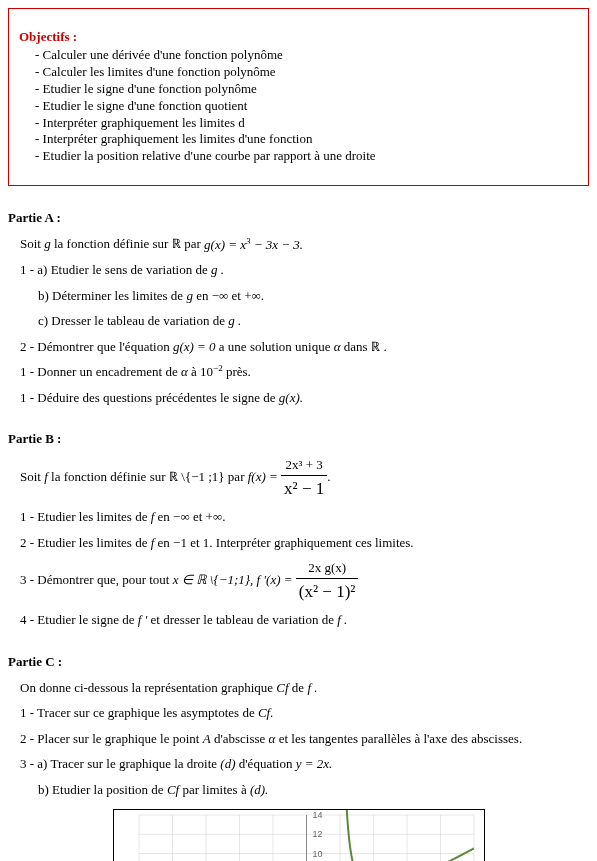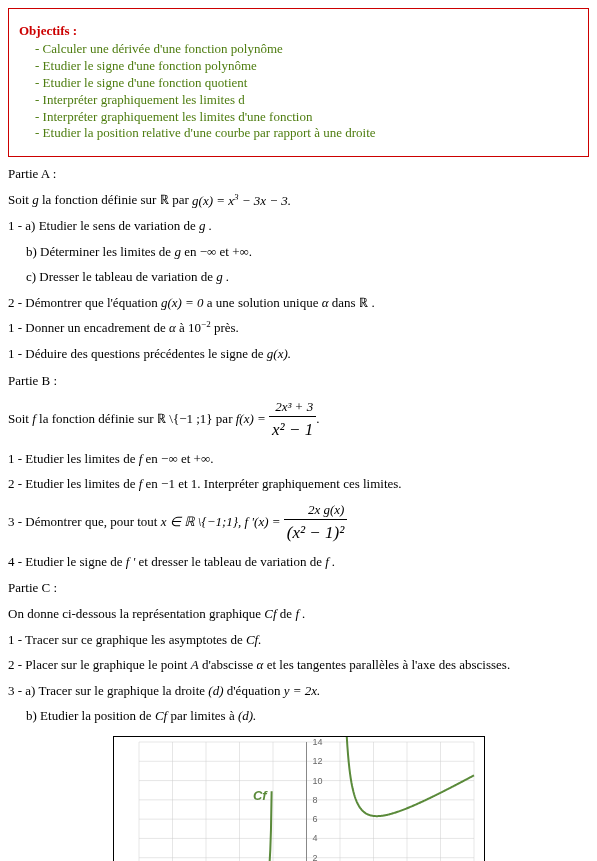--- a/index.html
+++ b/index.html
@@ -1,44 +1,45 @@
 <!DOCTYPE html>
 <html><head>
 <meta charset="utf-8">
 <style>
 body{font-family:Georgia,'Times New Roman',serif;font-size:13px;color:#000;margin:0;padding:8px;background:#fff;width:597px;box-sizing:border-box}
-.objectifs-box{border:1px solid #c00;padding:14px 10px;margin-bottom:4px}
+.objectifs-box{border:1px solid #c00;padding:20px 10px;margin-bottom:4px}
 .objectifs-title{color:#c00;font-weight:bold;margin-bottom:2px}
 .objectifs-list{list-style:none;margin:0;padding:0 0 0 16px}
-.objectifs-list li{color:#4d7c0f;line-height:1.3}
+.objectifs-list li{color:#000000;line-height:1.3}
 .objectifs-list li::before{content:"- "}
-.section-title{font-weight:normal;margin:9px 0 8px 0}
-p{margin:6px 0;line-height:1.5}
+.section-title{font-weight:bold;margin:24px 0 8px 0}
+p{margin:6px 12px;line-height:1.5}
 .indent{padding-left:18px}
 .math{font-style:italic;font-family:'Times New Roman',serif}
-.frac{display:inline-block;vertical-align:middle;text-align:right;font-style:italic}
+.frac{display:inline-block;vertical-align:middle;text-align:center;}
 .frac .num{display:block;border-bottom:1px solid #000;padding:0 3px;font-size:13px}
 .frac .den{display:block;padding:0 3px;font-size:17px}
 sup{font-size:9px}
 .bbR{font-family:'Times New Roman',serif}
 .chart-container{text-align:center;margin-top:10px}
 svg{border:1px solid #000}
 svg text{font-family:Arial,sans-serif;font-size:9px;fill:#666}
 svg .grid{stroke:#ccc;stroke-width:0.5}
 svg .axis{stroke:#888;stroke-width:1}
 svg .curve{stroke:#5a8a3a;stroke-width:2;fill:none}
 svg .label{font-style:italic;font-weight:bold;fill:#5a8a3a;font-size:13px}
 </style>
 </head>
 <body>
 
 <div class="objectifs-box">
   <div class="objectifs-title">Objectifs :</div>
   <ul class="objectifs-list">
     <li>Calculer une dérivée d'une fonction polynôme</li>
+    <li>Calculer les limites d'une fonction polynôme</li>
     <li>Etudier le signe d'une fonction polynôme</li>
     <li>Etudier le signe d'une fonction quotient</li>
     <li>Interpréter graphiquement les limites d</li>
     <li>Interpréter graphiquement les limites d'une fonction</li>
     <li>Etudier la position relative d'une courbe par rapport à une droite</li>
   </ul>
 </div>
 
 <div class="section-title">Partie A :</div>
 

